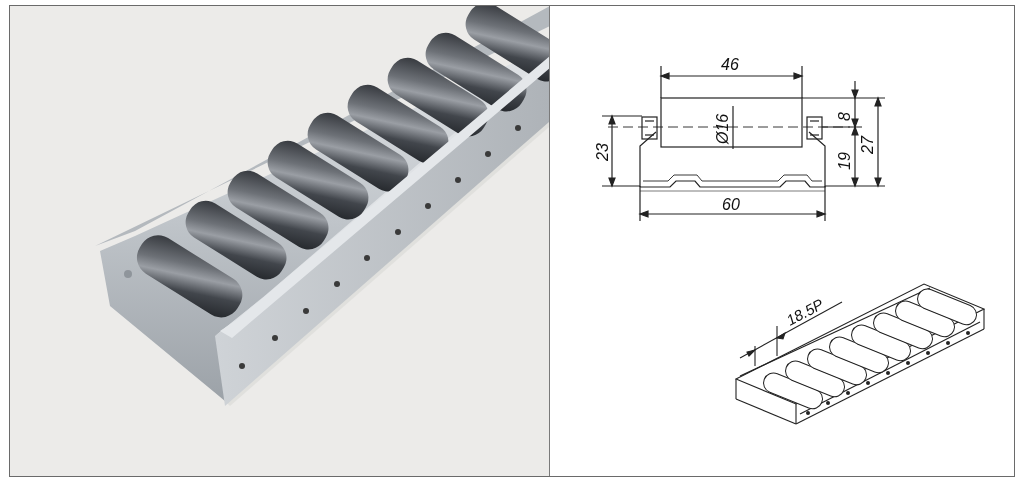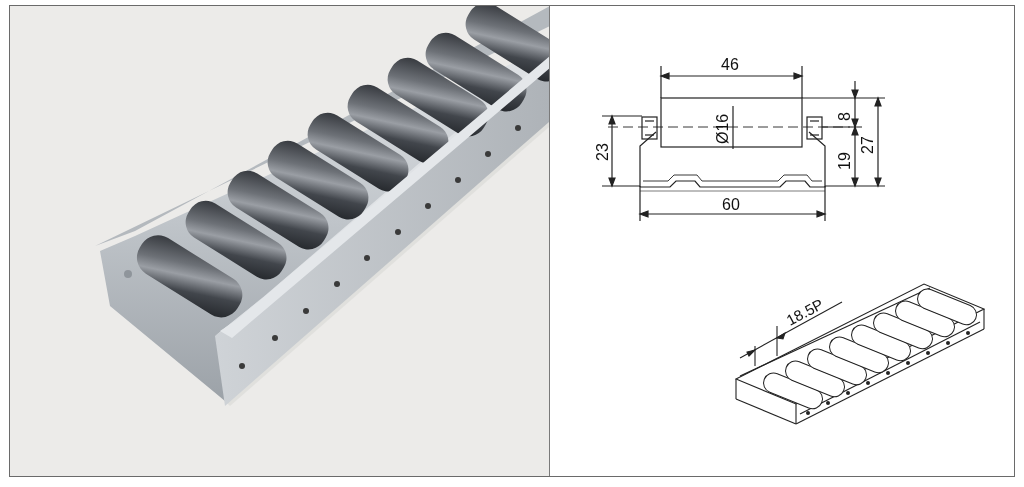--- a/index.html
+++ b/index.html
@@ -1,17 +1,17 @@
 <!DOCTYPE html>
 <html><head>
 <meta charset="utf-8">
 <style>
   html,body{margin:0;padding:0;background:#ffffff;}
   body{width:1024px;height:487px;position:relative;overflow:hidden;font-family:"Liberation Sans",sans-serif;}
-  .frame{position:absolute;left:9px;top:5px;width:1006px;height:472px;border:1px solid #6a6a6a;box-sizing:border-box;background:#fff;}
+  .frame{position:absolute;left:9px;top:5px;width:1006px;height:472px;border:1px solid #6a6a6a;box-sizing:border-box;background:#fff;font-style:italic;}
   .photo-panel{position:absolute;left:0;top:0;width:539px;height:470px;background:#ecebe9;overflow:hidden;}
   .divider{position:absolute;left:539px;top:0;width:1px;height:470px;background:#7a7a7a;}
   .drawing-panel{position:absolute;left:540px;top:0;width:464px;height:470px;background:#fff;}
   svg text{font-family:"Liberation Sans",sans-serif;}
 </style>
 </head>
 <body>
 
 <div class="frame">
 

